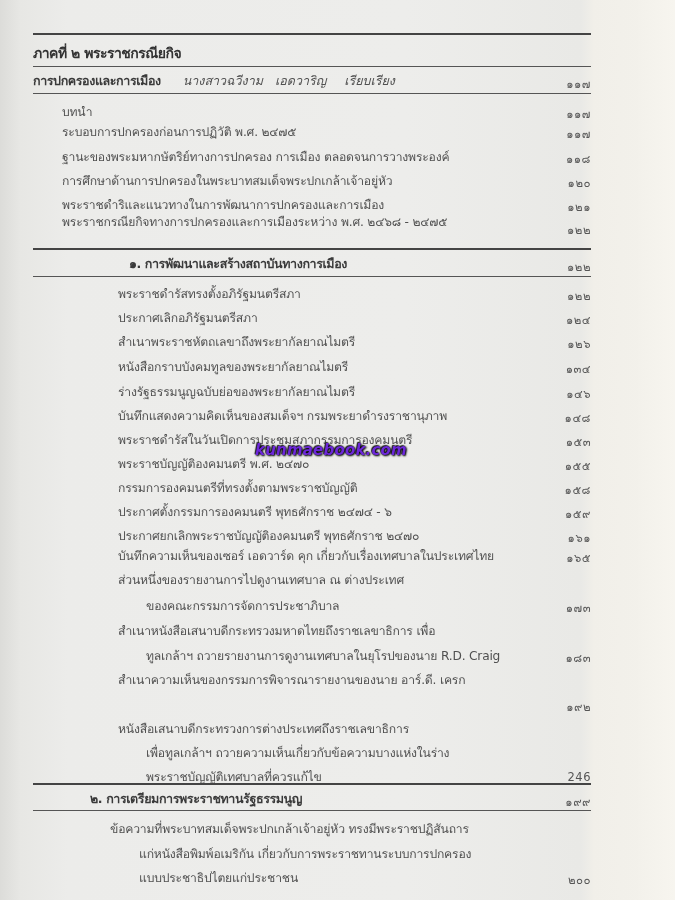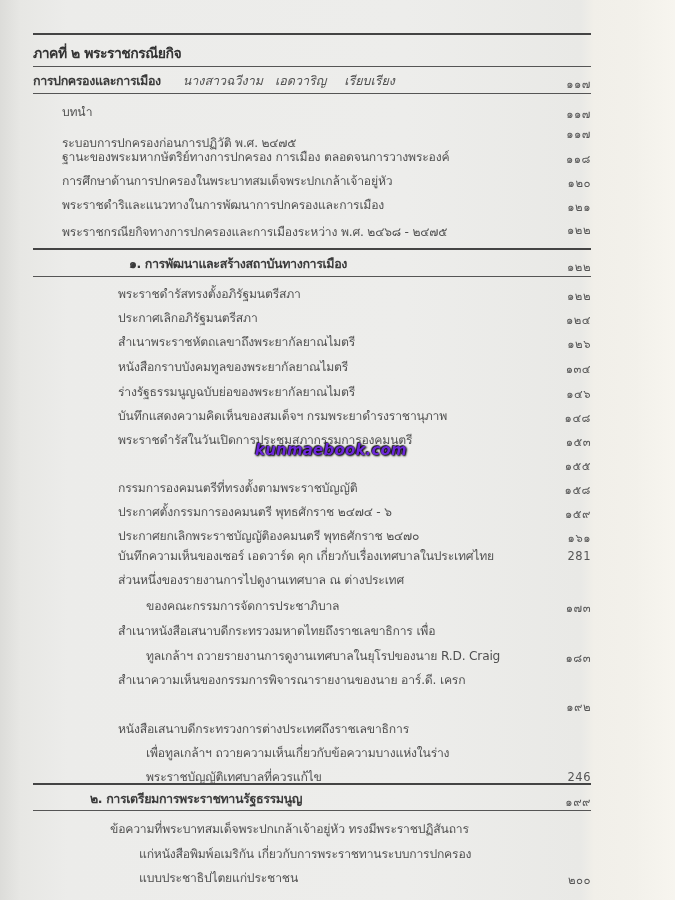--- a/index.html
+++ b/index.html
@@ -45,41 +45,41 @@
     <span class="ital" style="margin-left:18px;">เรียบเรียง</span>
   </div>
   <span class="pg" style="left:531px;top:75px;">๑๑๗</span>
   <div class="rule" style="top:93px;width:558px;"></div>
 
   <div class="row" style="left:62px;top:101px;">
       <span class="txt">บทนำ</span>
     </div>
   <span class="pg" style="left:531px;top:105px;">๑๑๗</span>
 
-  <div class="row" style="left:62px;top:132px;">
+  <div class="row" style="left:62px;top:121px;">
       <span class="txt">ระบอบการปกครองก่อนการปฏิวัติ พ.ศ. ๒๔๗๕</span>
     </div>
   <span class="pg" style="left:531px;top:125px;">๑๑๗</span>
 
   <div class="row" style="left:62px;top:146px;">
       <span class="txt">ฐานะของพระมหากษัตริย์ทางการปกครอง การเมือง ตลอดจนการวางพระองค์</span>
     </div>
   <span class="pg" style="left:531px;top:150px;">๑๑๘</span>
 
   <div class="row" style="left:62px;top:170px;">
       <span class="txt">การศึกษาด้านการปกครองในพระบาทสมเด็จพระปกเกล้าเจ้าอยู่หัว</span>
     </div>
   <span class="pg" style="left:531px;top:174px;">๑๒๐</span>
 
   <div class="row" style="left:62px;top:194px;">
       <span class="txt">พระราชดำริและแนวทางในการพัฒนาการปกครองและการเมือง</span>
     </div>
   <span class="pg" style="left:531px;top:198px;">๑๒๑</span>
 
-  <div class="row" style="left:62px;top:221px;">
+  <div class="row" style="left:62px;top:211px;">
       <span class="txt">พระราชกรณียกิจทางการปกครองและการเมืองระหว่าง พ.ศ. ๒๔๖๘ - ๒๔๗๕</span>
     </div>
   <span class="pg" style="left:531px;top:221px;">๑๒๒</span>
 
   <div class="rule thick" style="top:248px;width:558px;"></div>
   <div class="row" style="left:90px;top:254px;margin-left:39px;">
     <span class="bold">๑. การพัฒนาและสร้างสถาบันทางการเมือง</span>
   </div>
   <span class="pg" style="left:531px;top:258px;">๑๒๒</span>
   <div class="rule" style="top:276px;width:558px;"></div>
@@ -112,41 +112,44 @@
   <div class="row" style="left:118px;top:405px;">
       <span class="txt">บันทึกแสดงความคิดเห็นของสมเด็จฯ กรมพระยาดำรงราชานุภาพ</span>
     </div>
   <span class="pg" style="left:531px;top:409px;">๑๔๘</span>
 
   <div class="row" style="left:118px;top:429px;">
       <span class="txt">พระราชดำรัสในวันเปิดการประชุมสภากรรมการองคมนตรี</span>
     </div>
   <span class="pg" style="left:531px;top:433px;">๑๕๓</span>
 
+  <div class="row" style="left:118px;top:453px;">
+      <span class="txt">พระราชบัญญัติองคมนตรี พ.ศ. ๒๔๗๐</span>
+    </div>
   <span class="pg" style="left:531px;top:457px;">๑๕๕</span>
 
   <div class="row" style="left:118px;top:477px;">
       <span class="txt">กรรมการองคมนตรีที่ทรงตั้งตามพระราชบัญญัติ</span>
     </div>
   <span class="pg" style="left:531px;top:481px;">๑๕๘</span>
 
   <div class="row" style="left:118px;top:501px;">
       <span class="txt">ประกาศตั้งกรรมการองคมนตรี พุทธศักราช ๒๔๗๔ - ๖</span>
     </div>
   <span class="pg" style="left:531px;top:505px;">๑๕๙</span>
 
   <div class="row" style="left:118px;top:525px;">
       <span class="txt">ประกาศยกเลิกพระราชบัญญัติองคมนตรี พุทธศักราช ๒๔๗๐</span>
     </div>
   <span class="pg" style="left:531px;top:529px;">๑๖๑</span>
 
   <div class="row" style="left:118px;top:545px;">
       <span class="txt">บันทึกความเห็นของเซอร์ เอดวาร์ด คุก เกี่ยวกับเรื่องเทศบาลในประเทศไทย</span>
     </div>
-  <span class="pg" style="left:531px;top:549px;">281</span>
+  <span class="pg" style="left:531px;top:549px;">๑๖๕</span>
 
   <div class="row" style="left:118px;top:569px;">
       <span class="txt">ส่วนหนึ่งของรายงานการไปดูงานเทศบาล ณ ต่างประเทศ</span>
     </div>
   <div class="row" style="left:146px;top:595px;">
       <span class="txt">ของคณะกรรมการจัดการประชาภิบาล</span>
     </div>
   <span class="pg" style="left:531px;top:599px;">๑๗๓</span>
 
   <div class="row" style="left:118px;top:620px;">

